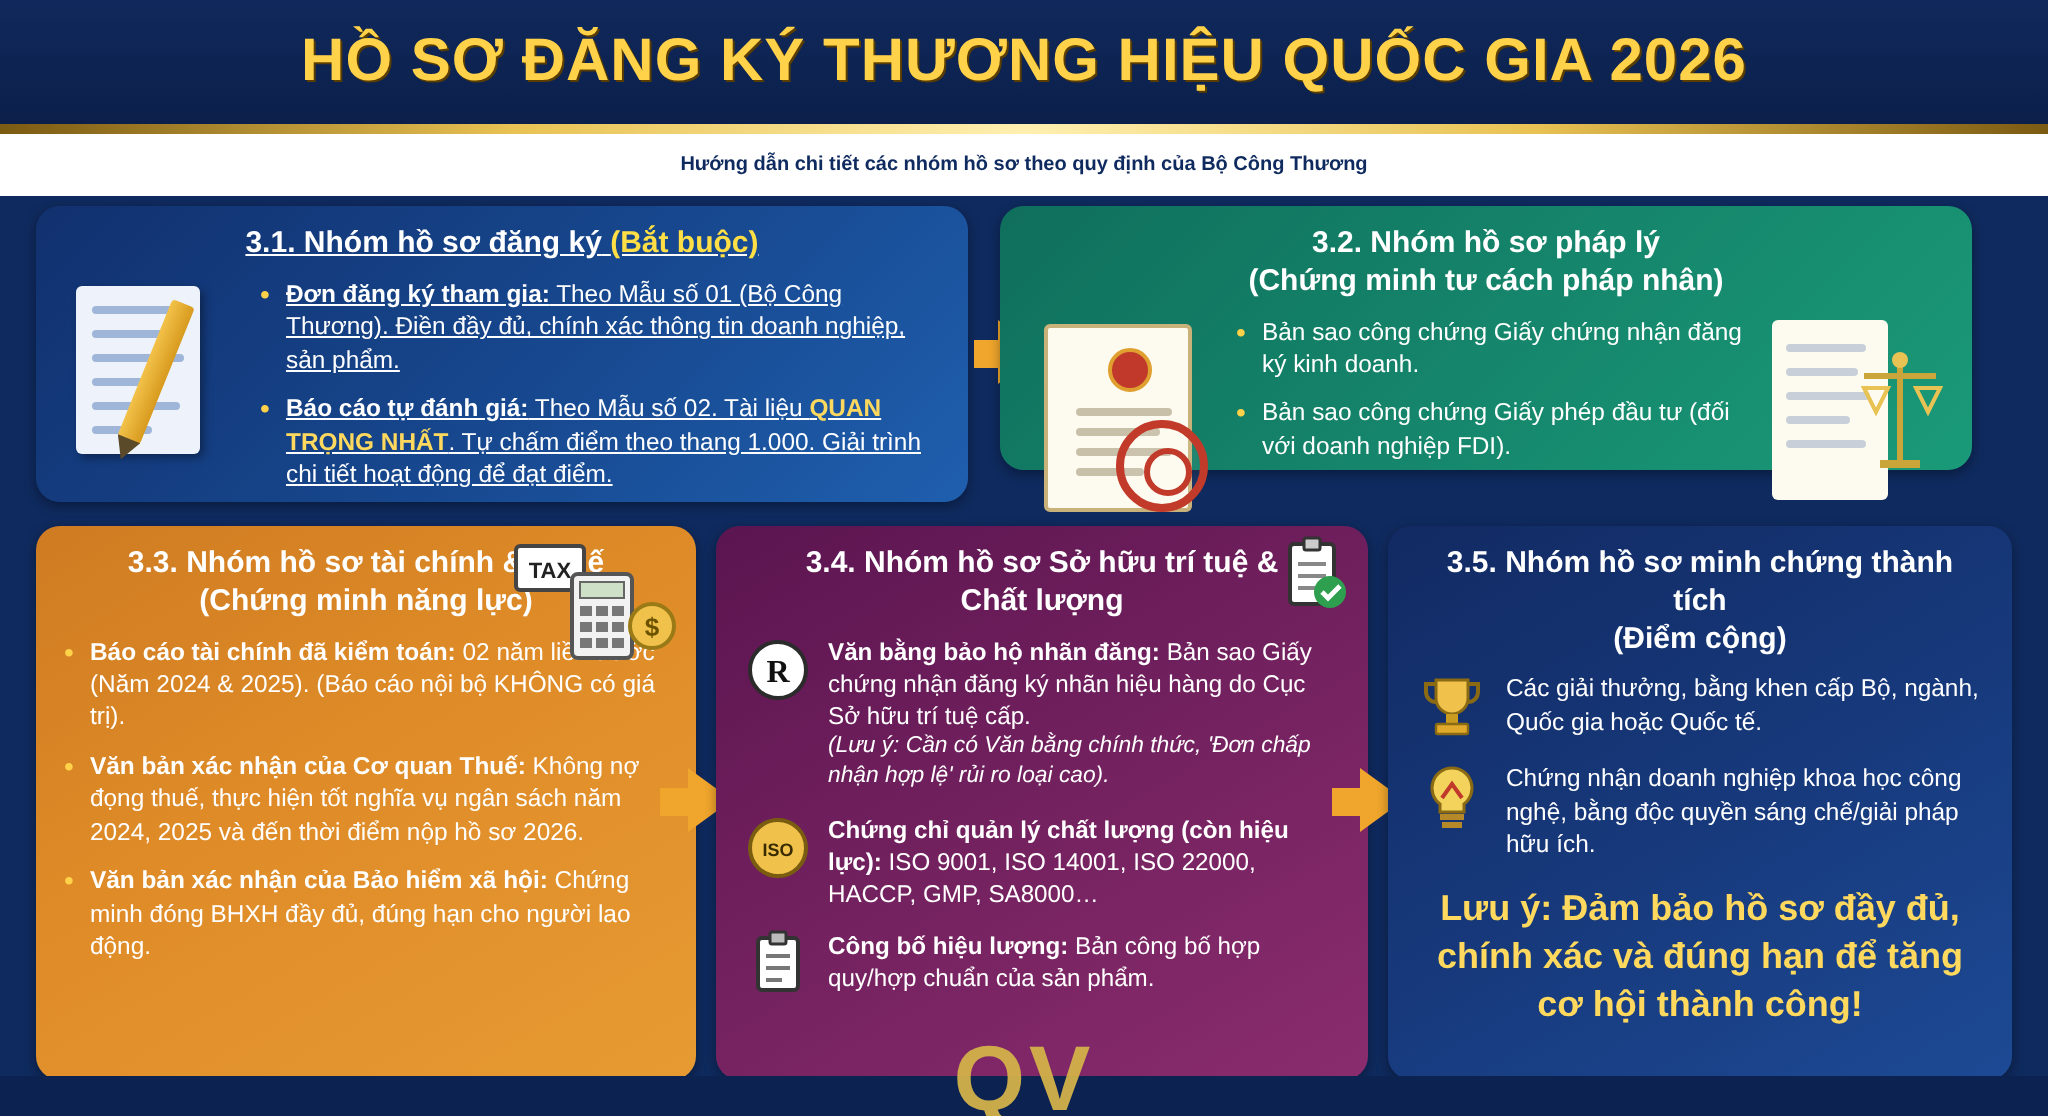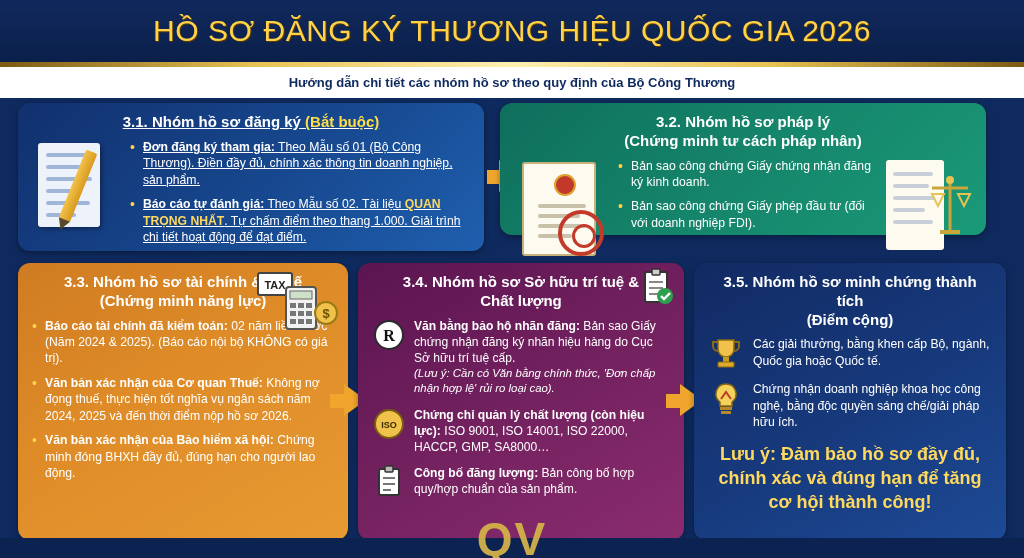--- a/index.html
+++ b/index.html
@@ -12,32 +12,32 @@
   }
   .stage { position: relative; width: 1024px; height: 558px; background:#0f2a5e; }
 
   
   .header {
     position:absolute; left:0; top:0; width:1024px; height:62px;
     background: linear-gradient(180deg,#10295c 0%, #0b1f4a 100%);
     display:flex; align-items:center; justify-content:center;
   }
   .header h1 {
-    color:#ffd24a; font-size:30px; font-weight:normal; letter-spacing:0.5px;
+    color:#ffd24a; font-size:30px; font-weight:bold; letter-spacing:0.5px;
     text-shadow: 1px 1px 0 #5a3d00;
   }
   .gold-rule {
     position:absolute; left:0; top:62px; width:1024px; height:5px;
     background: linear-gradient(90deg,#7b5a12 0%, #e8c253 25%, #fff0b0 50%, #e8c253 75%, #7b5a12 100%);
   }
   .subtitle {
     position:absolute; left:0; top:67px; width:1024px; height:31px;
     display:flex; align-items:center; justify-content:center;
     background:#ffffff;
-    color:#0e2a5e; font-size:13px; font-weight:bold;
+    color:#0e2a5e; font-size:10px; font-weight:bold;
   }
 
   
   .card {
     position:absolute; border-radius:12px; color:#fff;
     padding:10px 14px;
     box-shadow: 0 2px 6px rgba(0,0,0,.35);
   }
   .card h2 {
     font-size:15px; line-height:1.25; text-align:center; margin-bottom:7px;
@@ -333,21 +333,21 @@
       <div class="ic">
         <svg viewBox="0 0 34 34" width="34" height="34">
           <rect x="7" y="4" width="20" height="26" rx="2" fill="#fff" stroke="#333" stroke-width="2"></rect>
           <rect x="13" y="1" width="8" height="6" rx="1" fill="#bbb" stroke="#333" stroke-width="1.5"></rect>
           <line x1="11" y1="13" x2="23" y2="13" stroke="#777" stroke-width="2"></line>
           <line x1="11" y1="19" x2="23" y2="19" stroke="#777" stroke-width="2"></line>
           <line x1="11" y1="25" x2="19" y2="25" stroke="#777" stroke-width="2"></line>
         </svg>
       </div>
       <div class="tx">
-        <b class="k">Công bố đăng lượng:</b><span> Bản công bố hợp quy/hợp chuẩn của sản phẩm.</span>
+        <b class="k">Công bố hiệu lượng:</b><span> Bản công bố hợp quy/hợp chuẩn của sản phẩm.</span>
       </div>
     </div>
 
     <svg style="position:absolute; right:10px; top:4px; width:34px; height:40px;" viewBox="0 0 34 40">
       <rect x="5" y="5" width="22" height="30" rx="2" fill="#fff" stroke="#333" stroke-width="2"></rect>
       <rect x="12" y="2" width="8" height="6" rx="1" fill="#ccc" stroke="#333" stroke-width="1.5"></rect>
       <line x1="9" y1="15" x2="23" y2="15" stroke="#888" stroke-width="2"></line>
       <line x1="9" y1="21" x2="23" y2="21" stroke="#888" stroke-width="2"></line>
       <line x1="9" y1="27" x2="18" y2="27" stroke="#888" stroke-width="2"></line>
       <circle cx="25" cy="29" r="8" fill="#2e9e4f"></circle>

